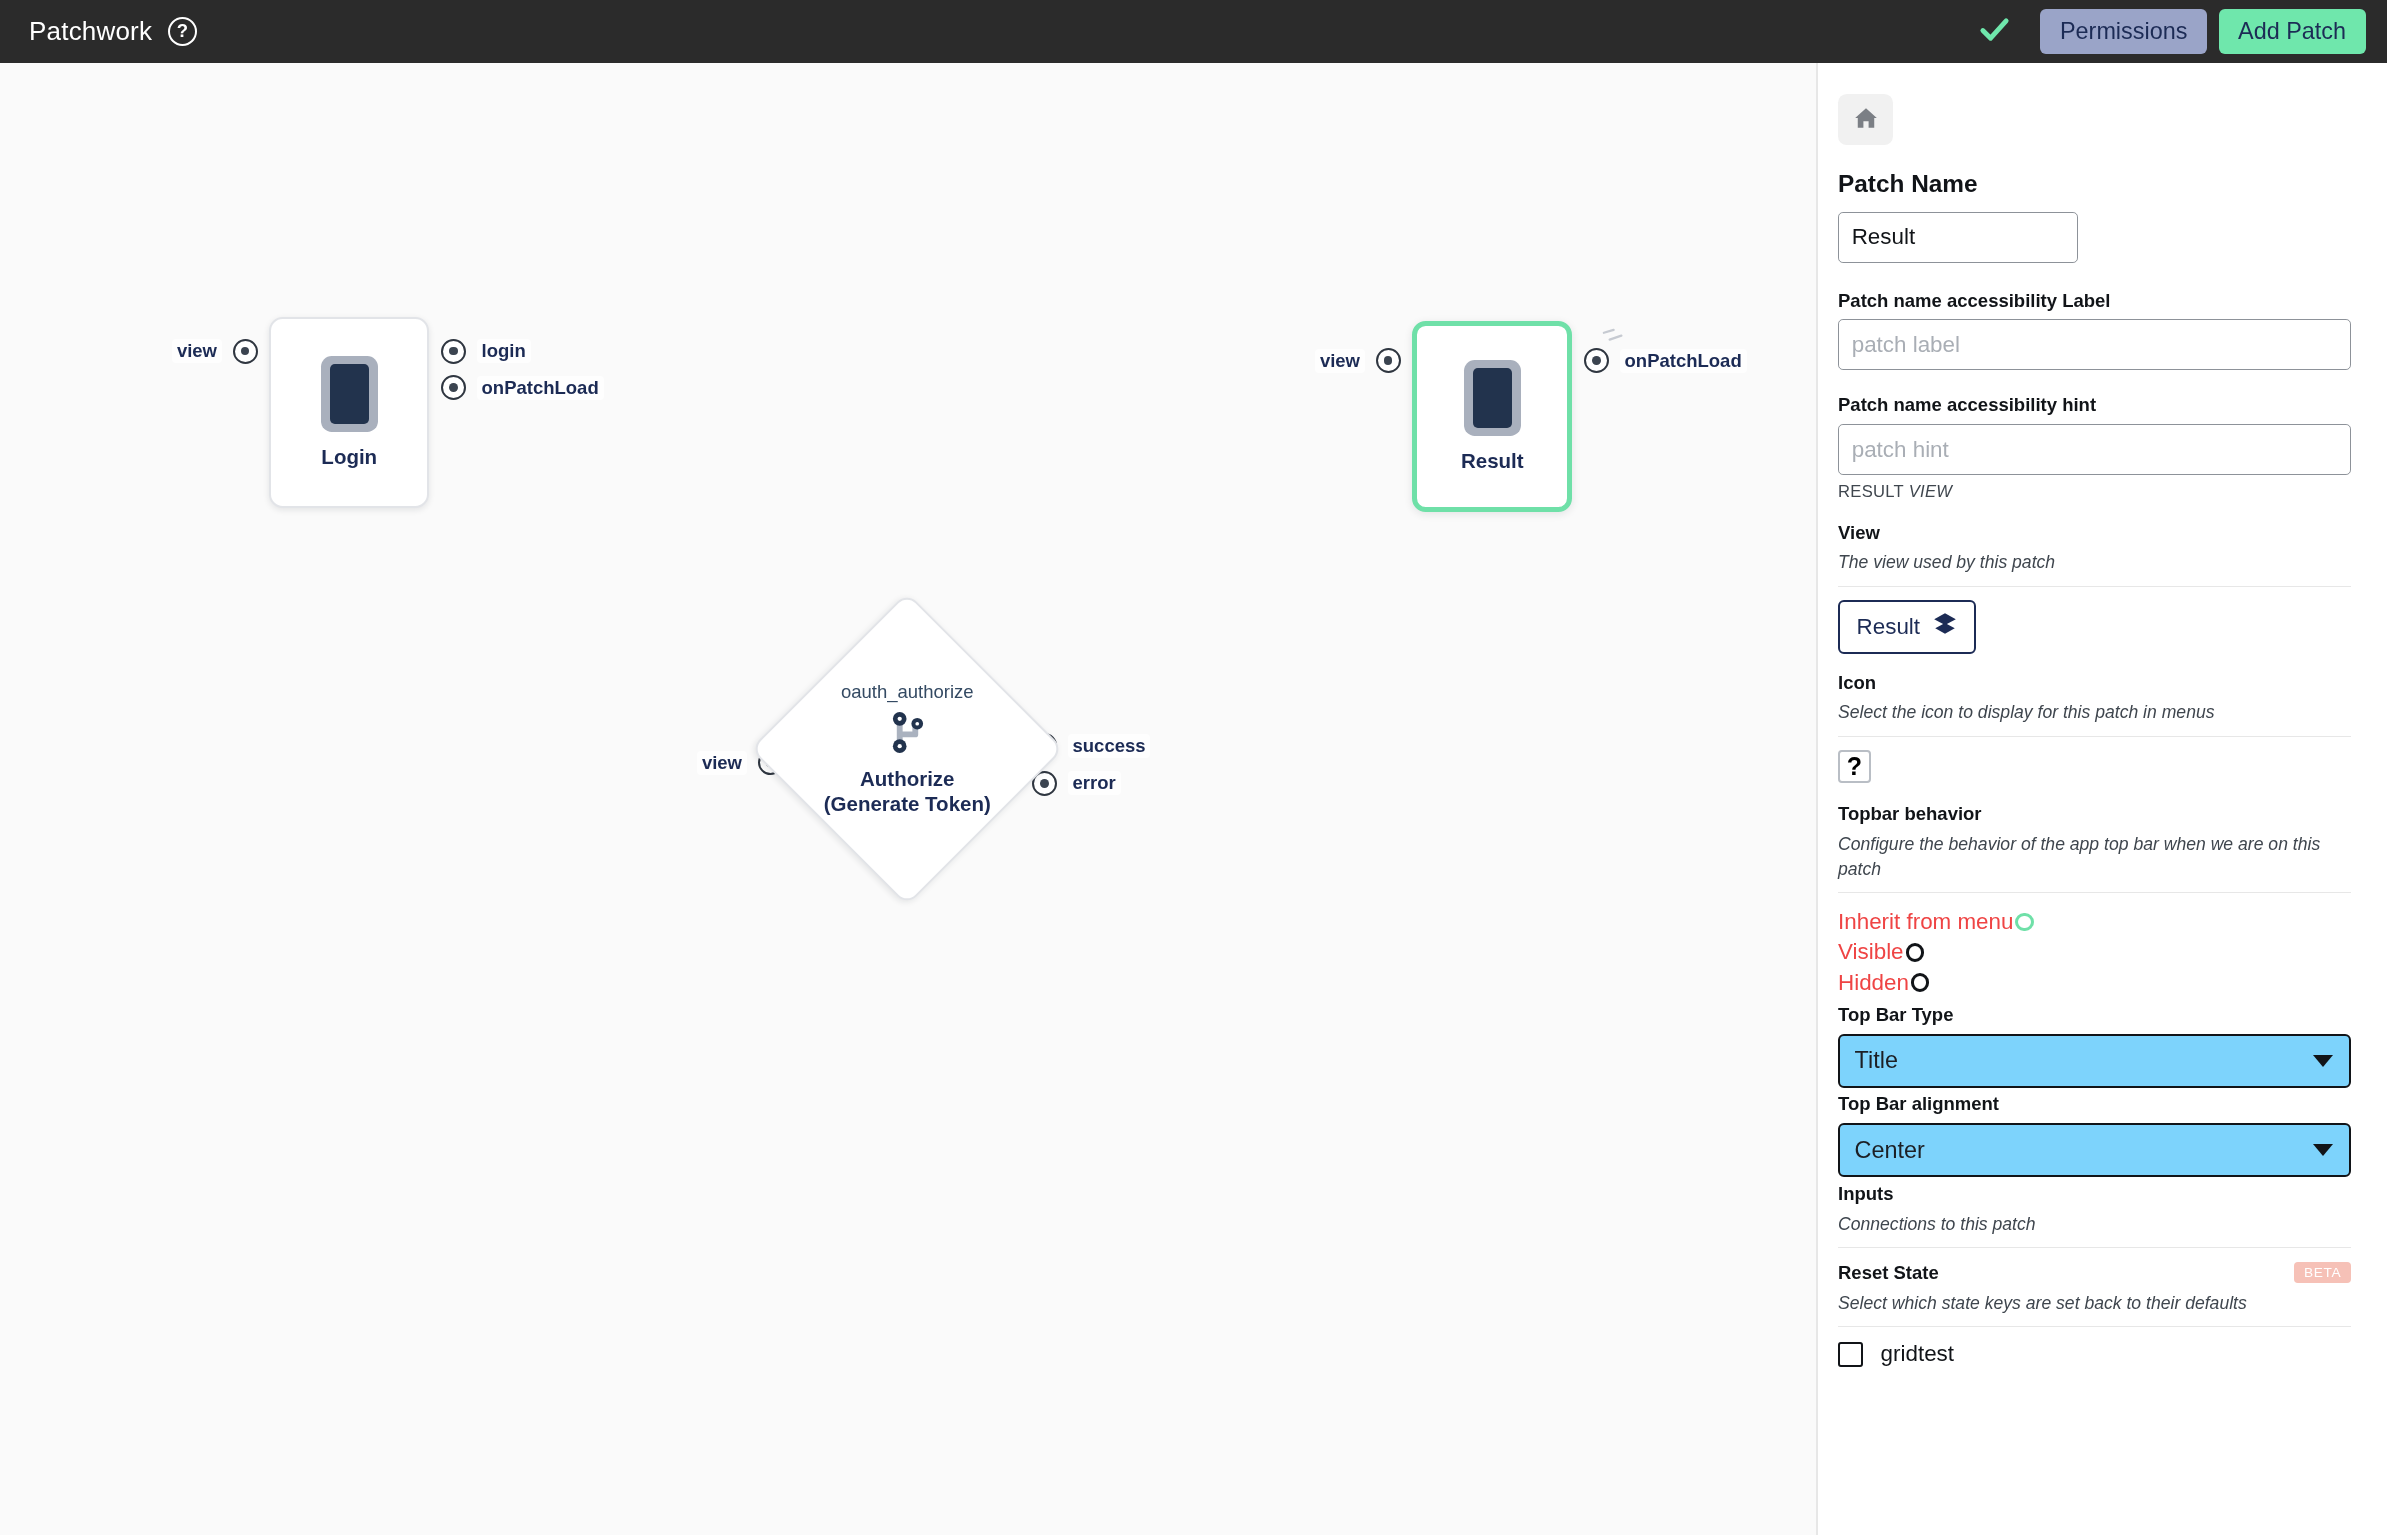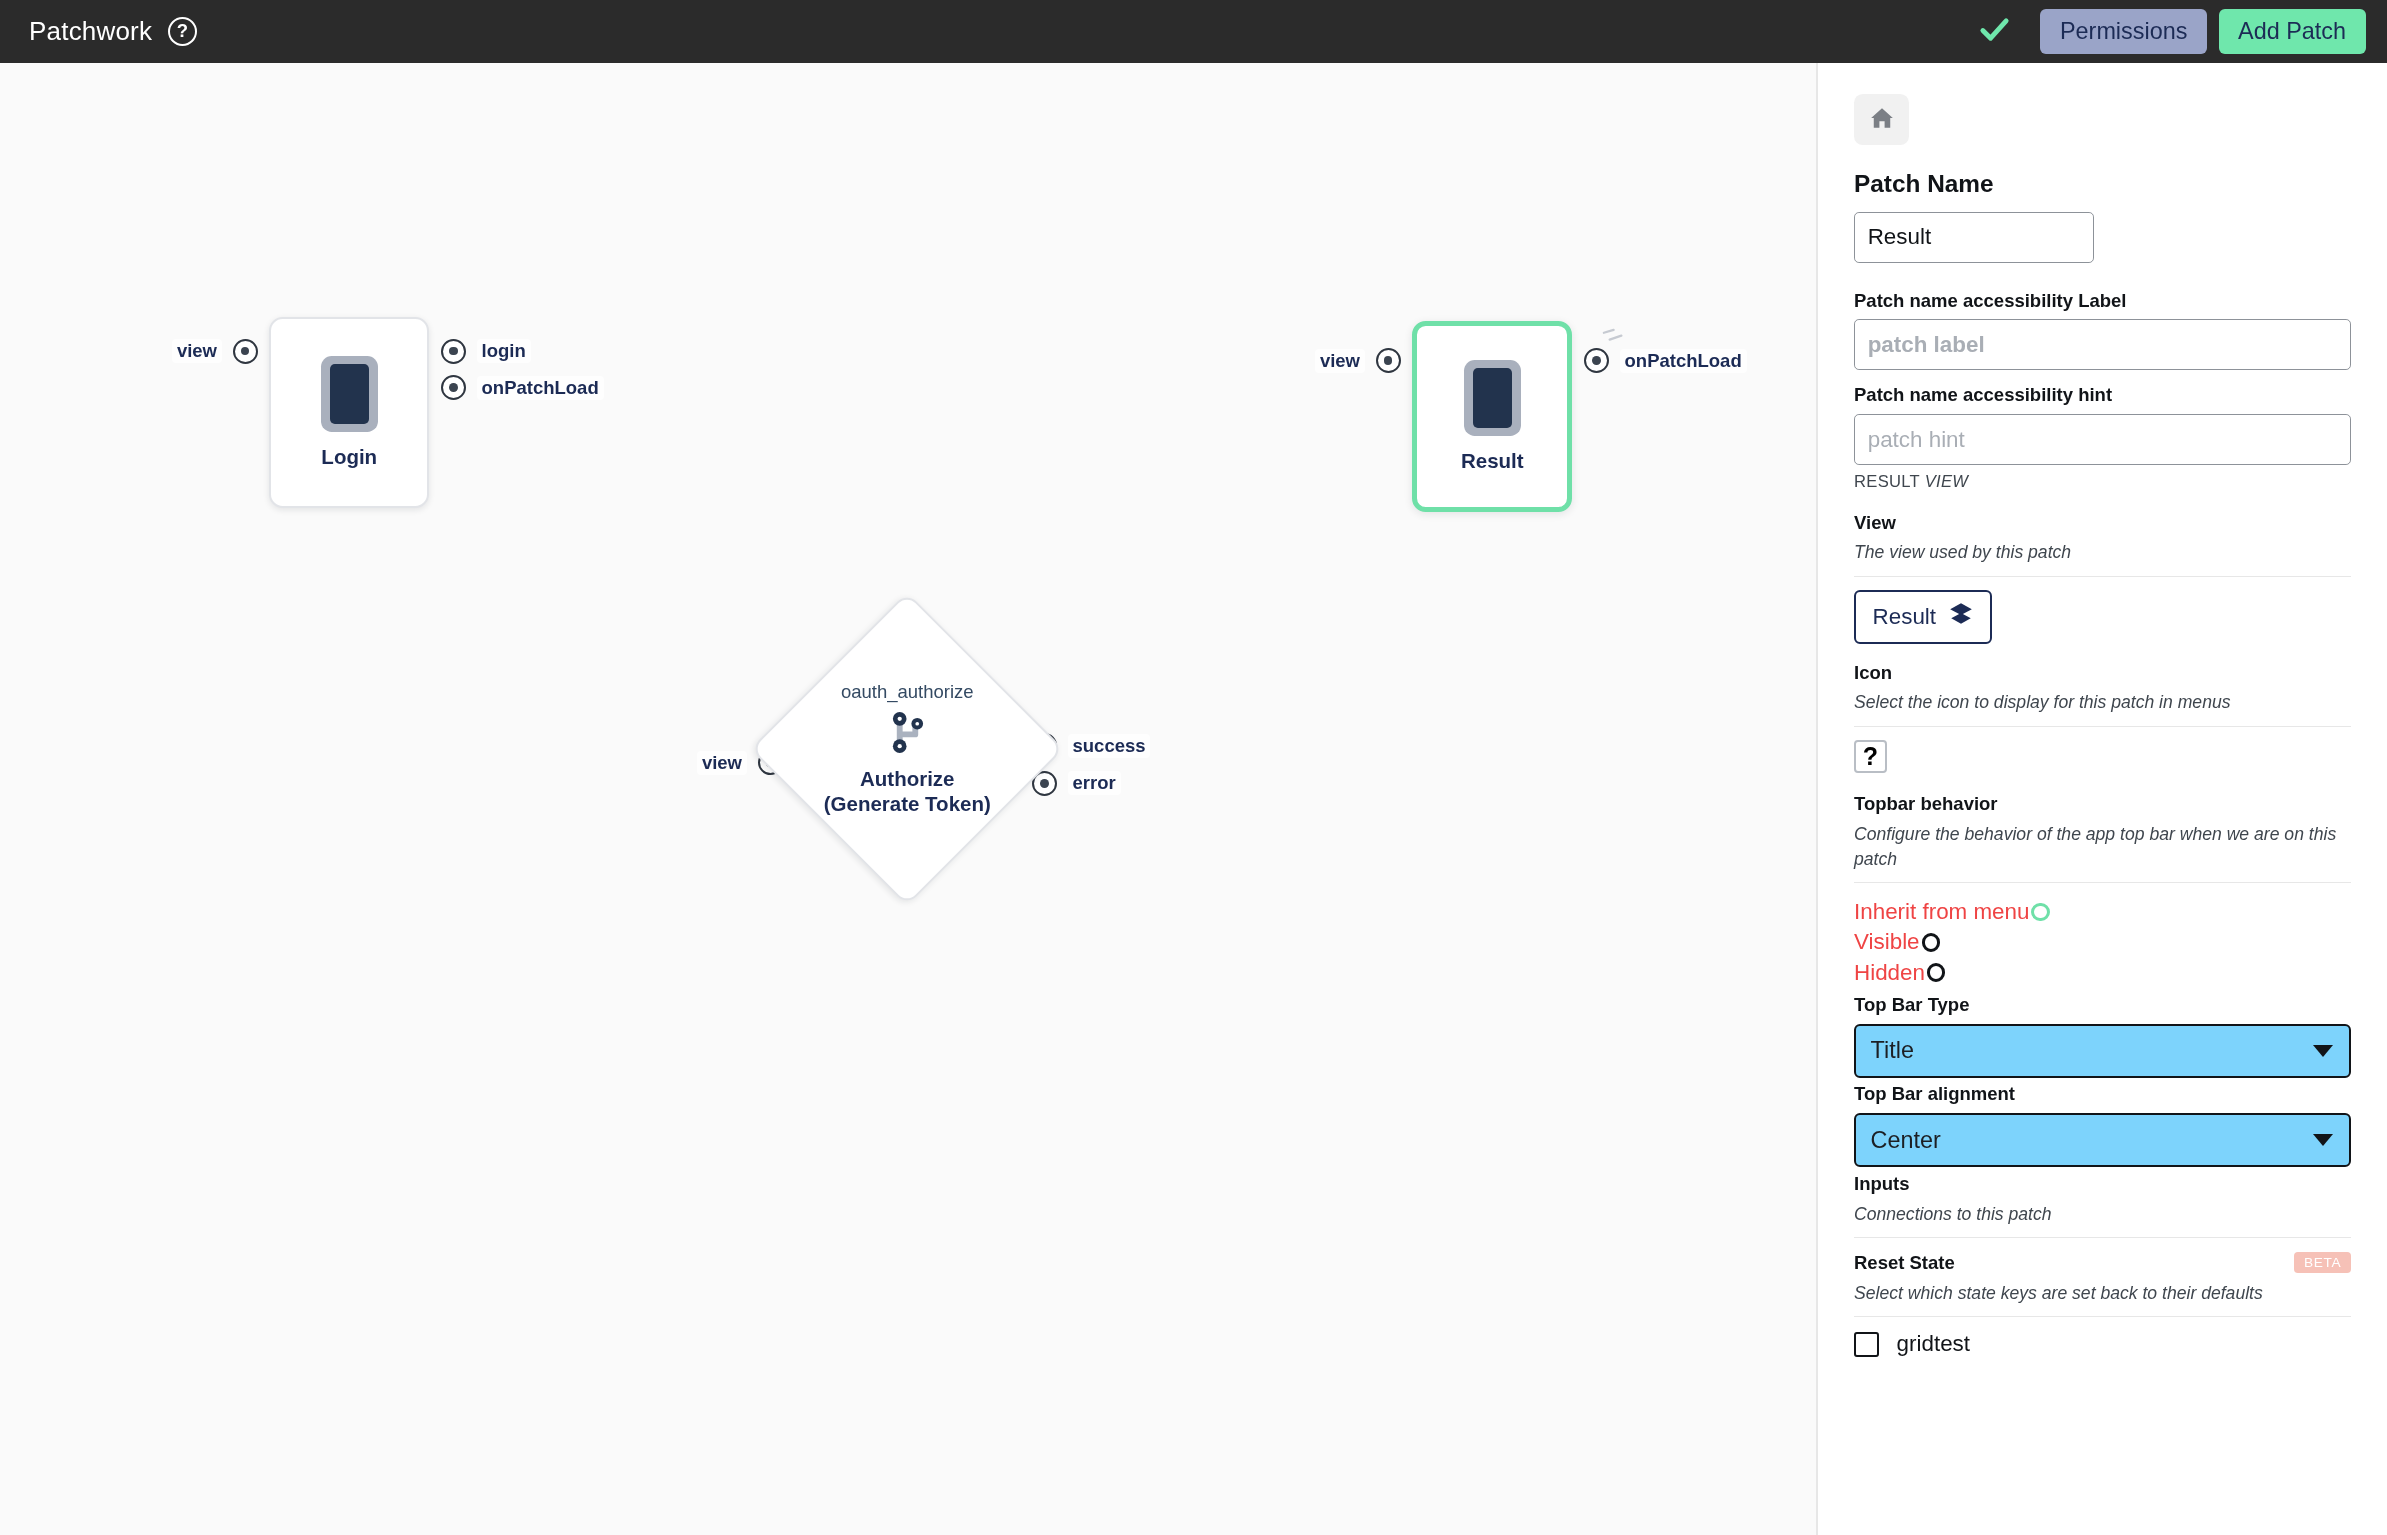--- a/index.html
+++ b/index.html
@@ -109,21 +109,21 @@
   }
   .branch-icon { margin: 2px 0 2px 0; display: block; }
 
   .ghost-mark { position: absolute; pointer-events: none; }
 
   
   .panel {
     position: absolute; right: 0; top: 63px;
     width: 571px; height: 1472px;
     background: #ffffff; border-left: 2px solid #e7e7e7;
-    padding: 31px 36px 0 36px;
+    padding: 31px 36px 0 20px;
     overflow: hidden;
   }
   .home-btn {
     width: 55px; height: 51px; border-radius: 8.8px;
     background: #f1f1f1; border: none; cursor: pointer;
     display: flex; align-items: center; justify-content: center;
     margin-bottom: 25px;
   }
   .sec-title {
     font-size: 24.4px; font-weight: 700; color: #111418;
@@ -135,21 +135,21 @@
   }
   .text-input {
     width: 100%; height: 51px;
     border: 1.6px solid #8d9299; border-radius: 4.9px;
     font-family: "Liberation Sans", sans-serif;
     font-size: 22.4px; color: #111418; padding: 0 12.7px;
     background: #ffffff; outline: none;
   }
   .text-input.named { width: 240px; margin-bottom: 27px; }
   .text-input::placeholder { color: #a9aeb5; }
-  .input-gap { margin-bottom: 14px; font-weight: bold; }
+  .input-gap { margin-bottom: 24px; }
   .caps-note {
     font-size: 16.6px; color: #3f464e; letter-spacing: 0.3px;
     margin: 6.8px 0 19.5px 0;
   }
   .caps-note em { font-style: italic; }
   .hdr { font-size: 18.5px; font-weight: 700; color: #111418; margin: 0 0 6.8px 0; }
   .hint { font-size: 17.6px; font-style: italic; color: #3f464e; margin: 0 0 7.8px 0; line-height: 1.45; }
   .rule { height: 1px; background: #e7e7e7; margin: 9.8px 0 13.7px 0; }
   .view-btn {
     display: inline-flex; align-items: center; gap: 11.7px;

